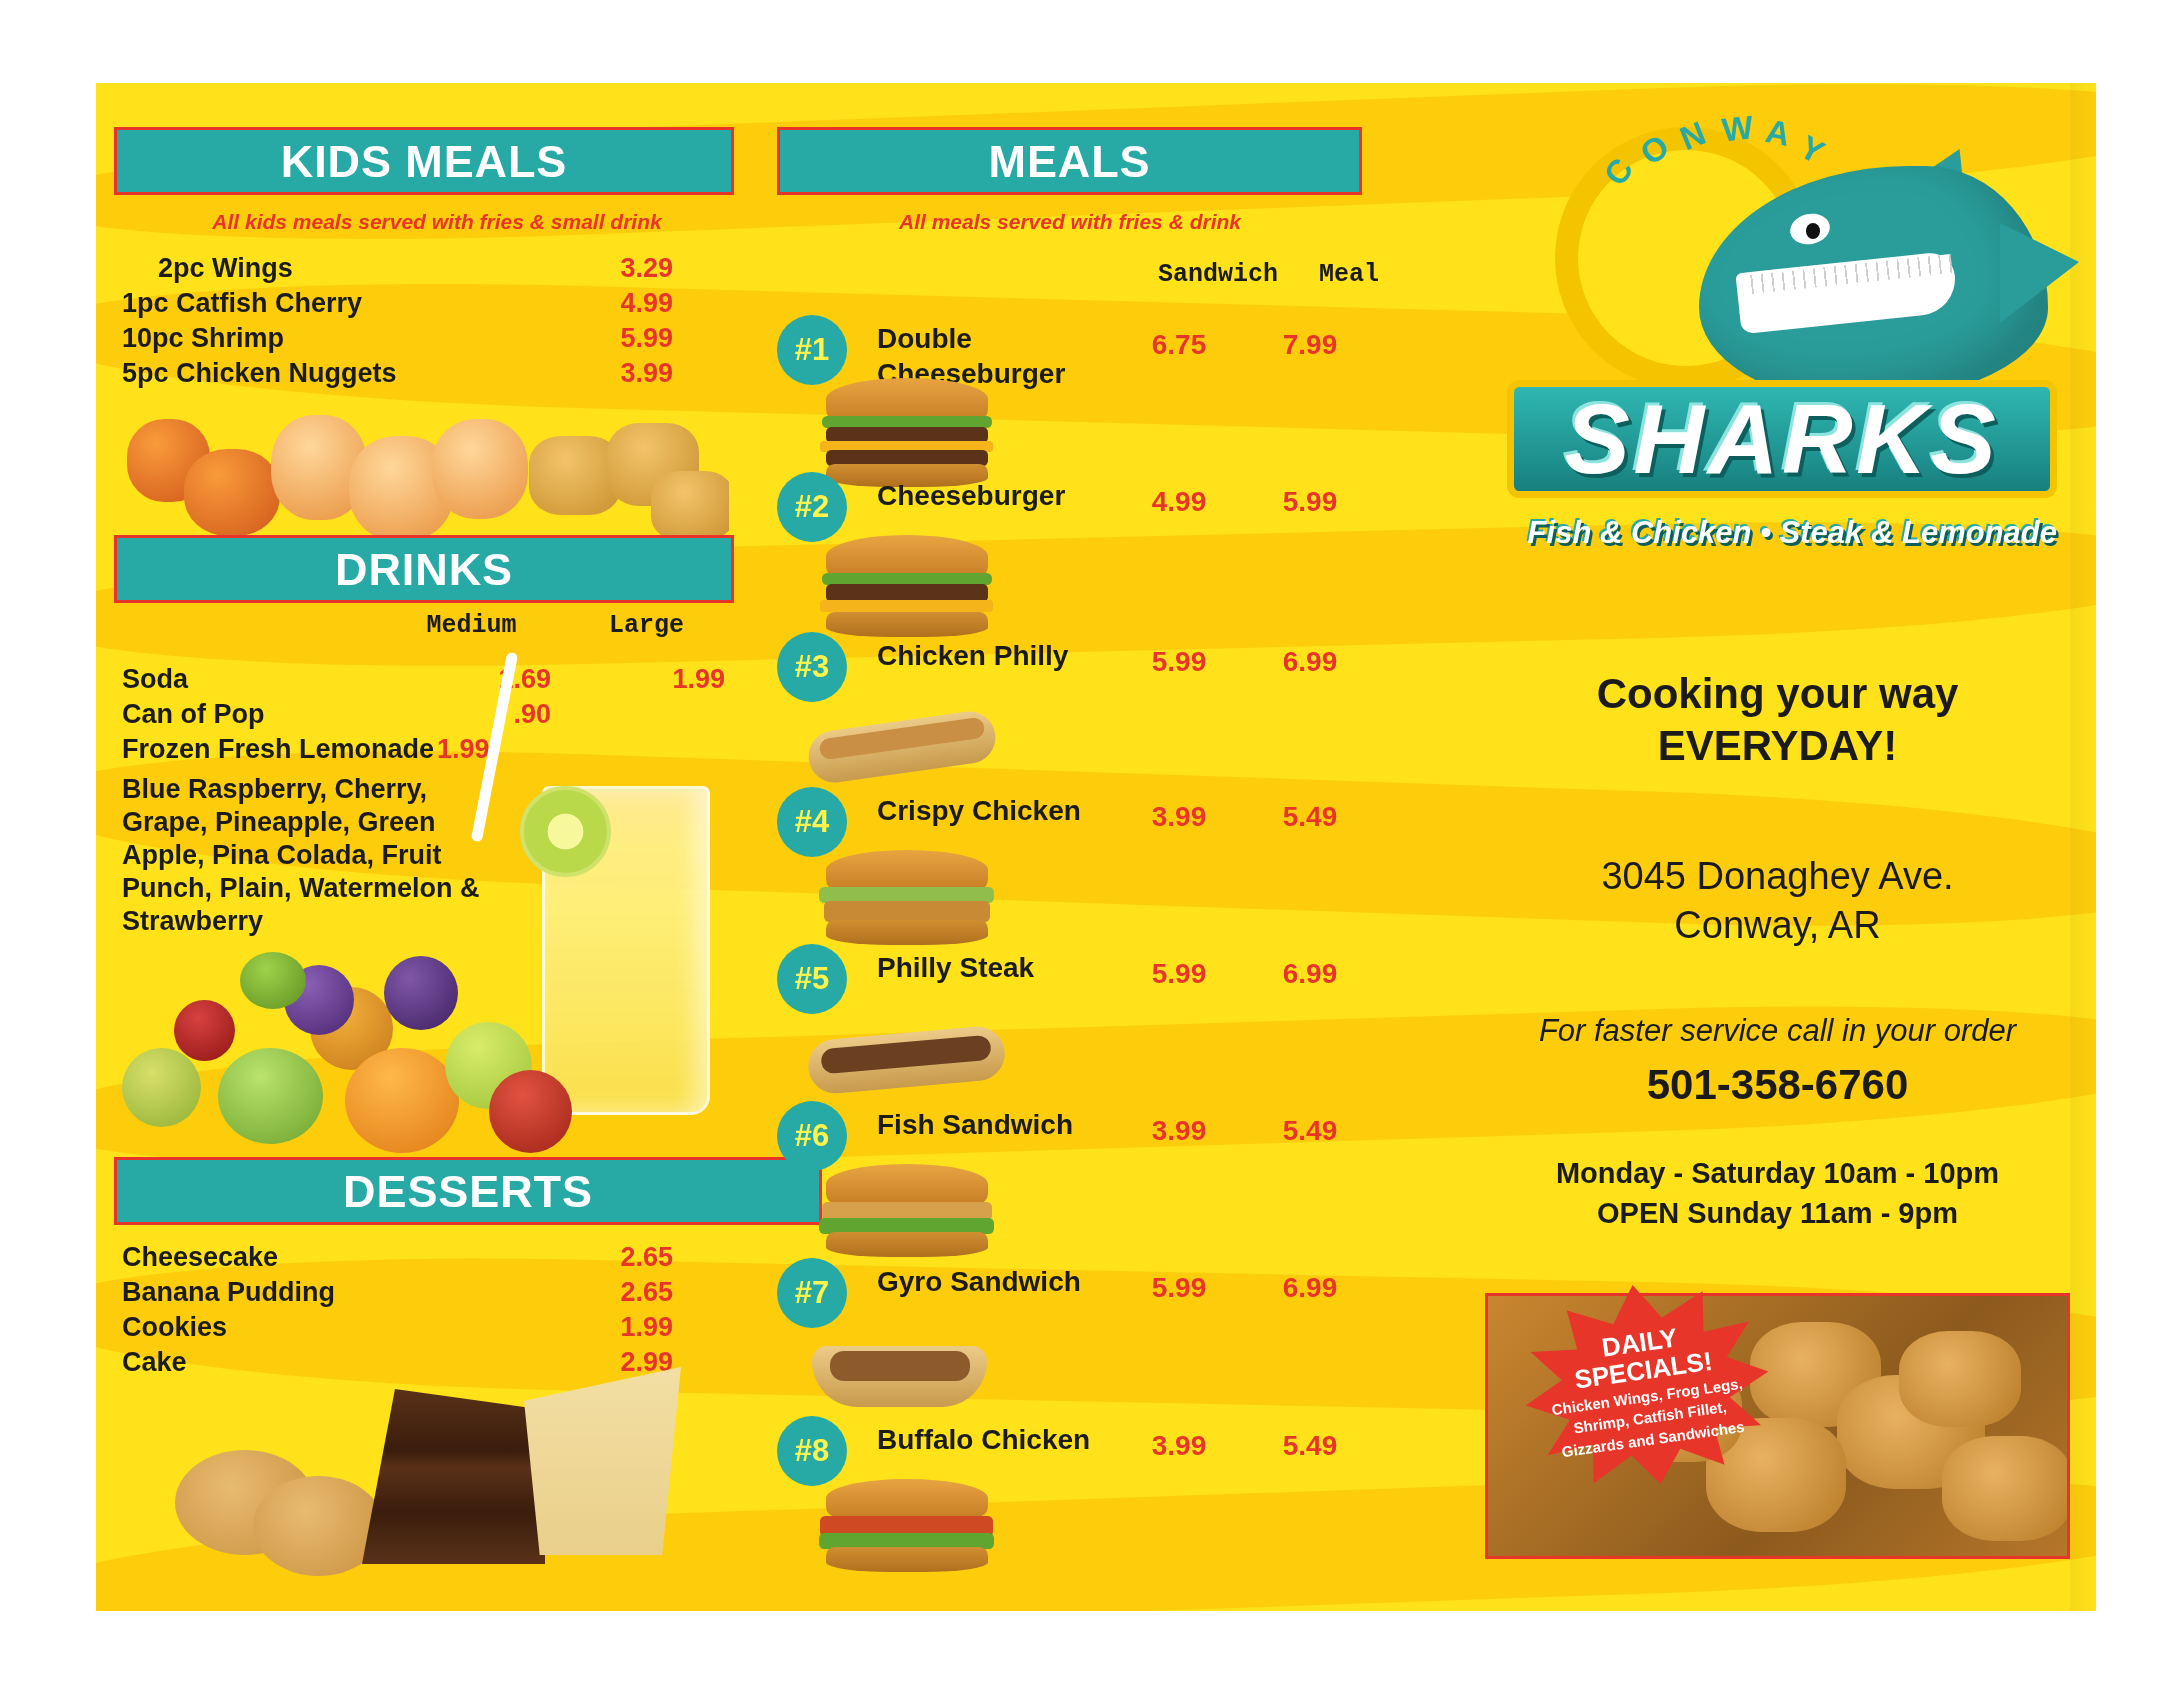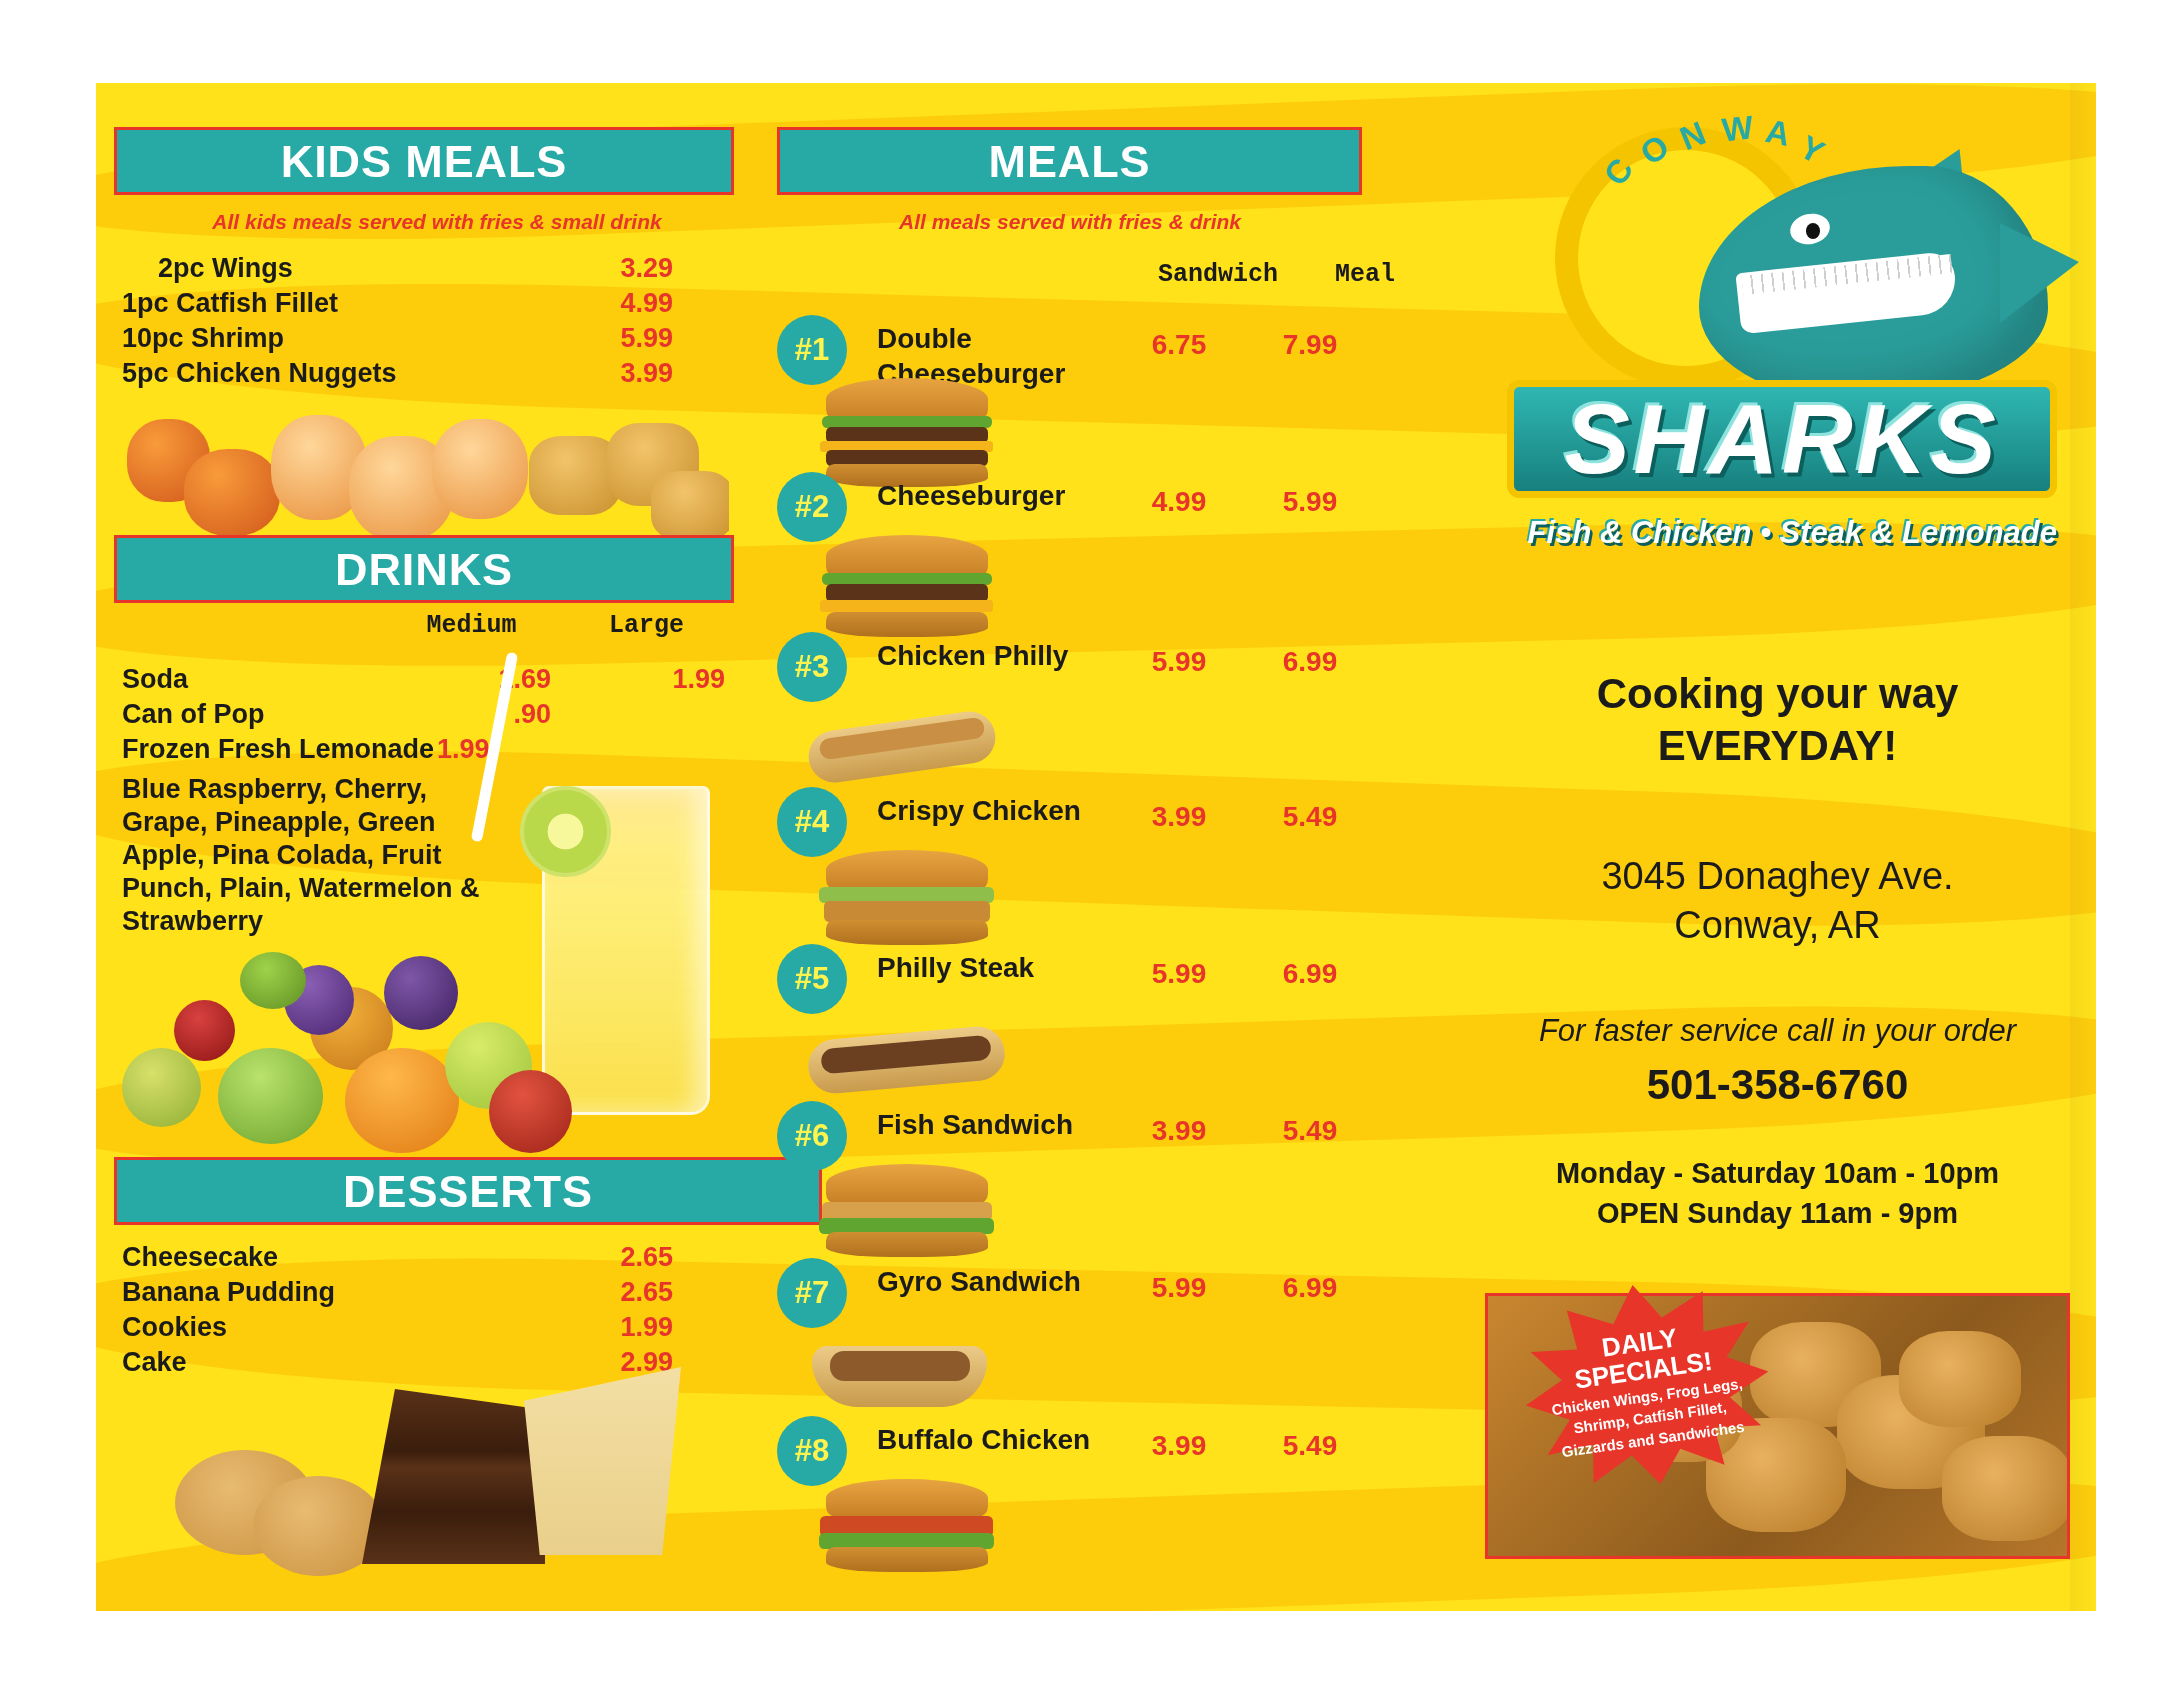--- a/index.html
+++ b/index.html
@@ -379,21 +379,21 @@
     <div class="wave w7"></div>
     <div class="paper-edge-r"></div>
   </div>
 
   <div class="banner" id="kids-banner">KIDS MEALS</div>
   <div class="subnote" id="kids-note">All kids meals served with fries &amp; small drink</div>
 
   <div class="itemname" style="left:122px; top:253px;margin-left:36px;">2pc Wings</div>
   <div class="price" style="left:559px; top:253px; width:114px;">3.29</div>
 
-  <div class="itemname" style="left:122px; top:288px;">1pc Catfish Fillet</div>
+  <div class="itemname" style="left:122px; top:288px;">1pc Catfish Cherry</div>
   <div class="price" style="left:559px; top:288px; width:114px;">4.99</div>
 
   <div class="itemname" style="left:122px; top:323px;">10pc Shrimp</div>
   <div class="price" style="left:559px; top:323px; width:114px;">5.99</div>
 
   <div class="itemname" style="left:122px; top:358px;">5pc Chicken Nuggets</div>
   <div class="price" style="left:559px; top:358px; width:114px;">3.99</div>
 
   <div class="kidsphoto">
     <div class="wing" style="left:8.7px;  top:22px; width:83px; height:83px;"></div>
@@ -458,21 +458,21 @@
     <div class="cookie" style="left:175px; top:1450px; width:140px; height:105px;"></div>
     <div class="cookie" style="left:253px; top:1476px; width:131px; height:100px;"></div>
     <div class="cakeslice" style="left:362px; top:1389px; width:183px; height:175px; clip-path: polygon(0 100%, 18% 0, 100% 12%, 100% 100%);"></div>
     <div class="cheesecake" style="left:524px; top:1367px; width:157px; height:188px; clip-path: polygon(10% 100%, 0 18%, 100% 0, 88% 100%);"></div>
   </div>
 
   <div class="banner" id="meals-banner">MEALS</div>
   <div class="subnote" id="meals-note">All meals served with fries &amp; drink</div>
 
   <div class="colhdr" style="left:1135px; top:260px; width:166px;">Sandwich</div>
-  <div class="colhdr" style="left:1266px; top:260px; width:166px;padding-left:16px;">Meal</div>
+  <div class="colhdr" style="left:1266px; top:260px; width:166px;">Meal</div>
 
   <div class="mealrow" style="top:310px;">
     <div class="numbadge">#1</div>
     <div class="mealname">Double Cheeseburger</div>
     <div class="mealprice sand">6.75</div>
     <div class="mealprice meal">7.99</div>
     <div class="foodimg">
       <div class="bun-top" style="left:17.5px; top:0px;  width:162px; height:42px;"></div>
       <div class="lettuce" style="left:14px; top:38px; width:170px; height:12.2px;"></div>
       <div class="patty" style="left:17.5px; top:49px; width:162px; height:15.7px;"></div>

